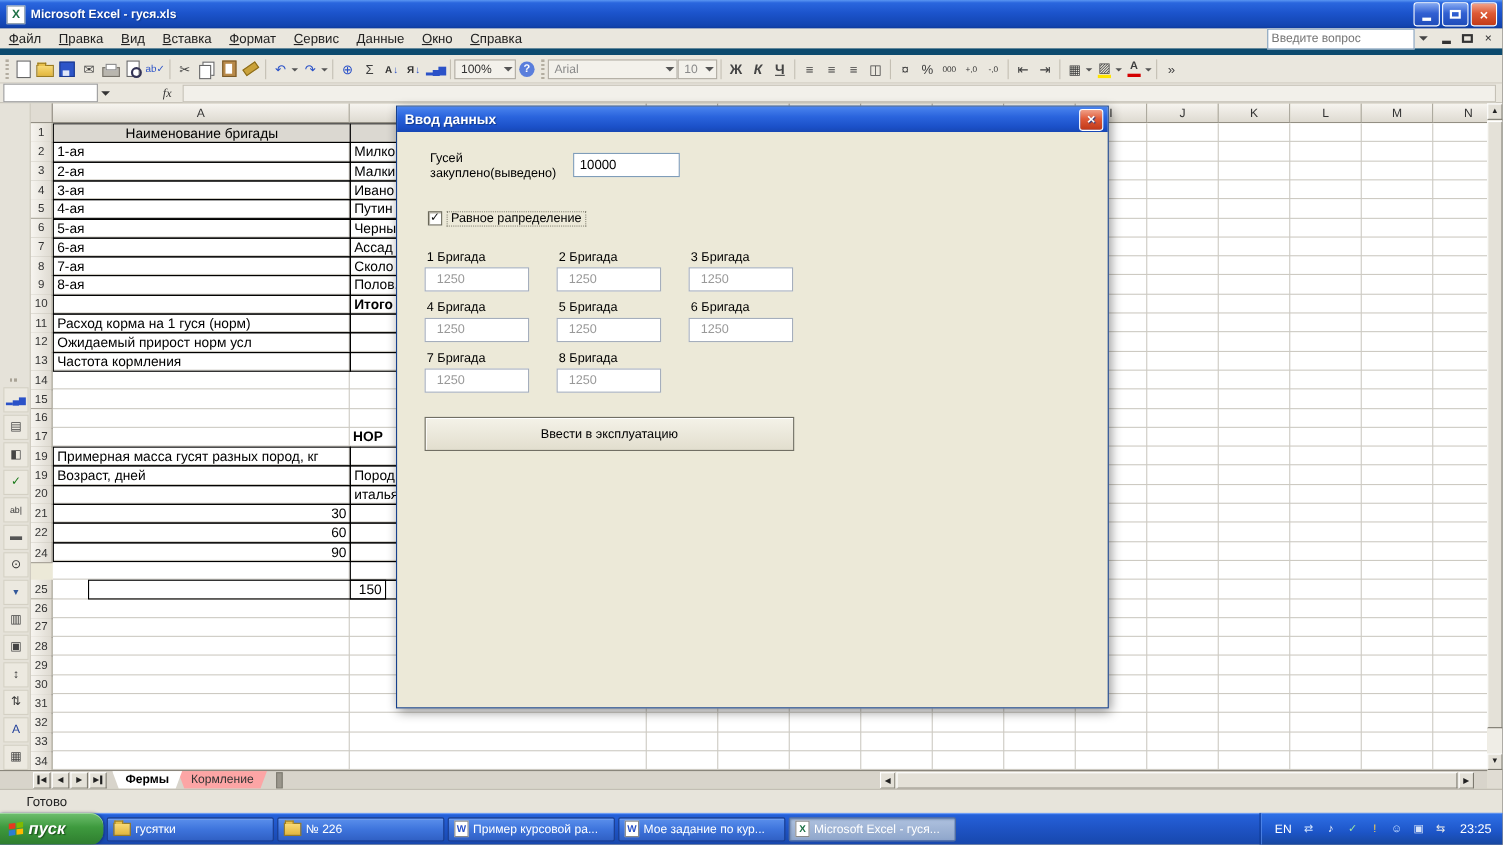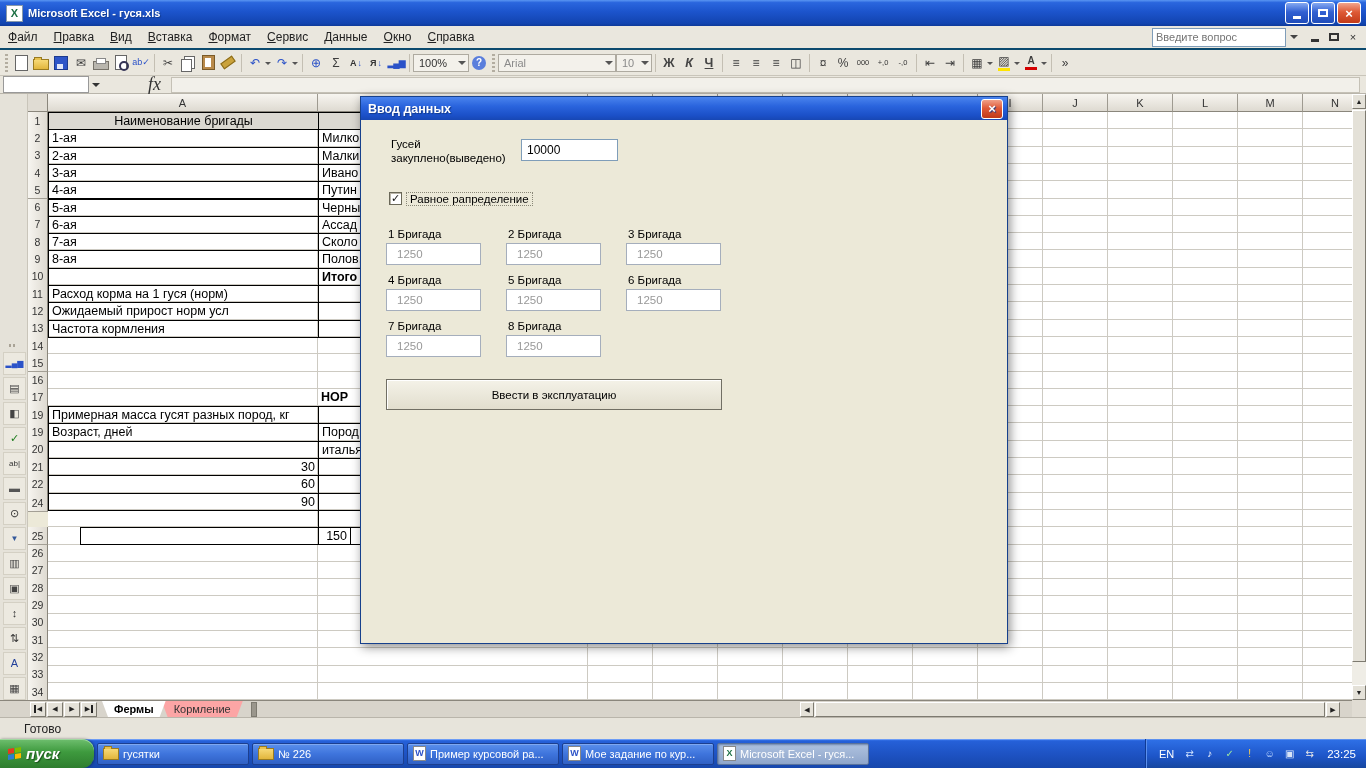--- a/index.html
+++ b/index.html
@@ -11,21 +11,21 @@
   .app-icon{width:15px;height:15px;margin:0 5px 0 6px;background:#fff;border:1px solid #89a;
     display:flex;align-items:center;justify-content:center;font-weight:bold;color:#1e7145;font-size:11px;line-height:1;}
   .title-text{font-weight:bold;font-size:11px;text-shadow:1px 1px 1px #123a8c;}
   .win-btns{margin-left:auto;display:flex;gap:2px;padding-right:5px;}
   .wbtn{width:22px;height:20px;border:1px solid #fff;border-radius:3px;color:#fff;
     background:linear-gradient(180deg,#85a9f2,#3160d2 45%,#1f4cba);display:flex;align-items:center;justify-content:center;}
   .wbtn.close{background:linear-gradient(180deg,#f2a58c,#de5a36 45%,#c23a18);font-weight:bold;font-size:13px;line-height:1;}
   .minbar{width:8px;height:3px;background:#fff;margin-top:9px;}
   .maxsq{width:9px;height:8px;border:2px solid #fff;box-sizing:border-box;width:10px;}
   
-  .menubar{position:absolute;left:0;top:26px;width:1366px;height:24px;background:#EAE7DE;border-bottom:2px solid #0c4a6e;
+  .menubar{position:absolute;left:0;top:26px;width:1366px;height:24px;background:#EAE7DE;border-bottom:6px solid #0c4a6e;
     display:flex;align-items:center;box-sizing:border-box;}
   .menu-item{display:inline-block;padding:3px 8px;font-size:12px;color:#222;}
   .menu-item::first-letter{text-decoration:underline;}
   .question-box{margin-left:auto;display:flex;align-items:center;}
   .question-box input{width:126px;height:17px;border:1px solid #7F9DB9;font-size:11px;padding:0 3px;color:#666;
     font-family:"Liberation Sans",sans-serif;}
   .qb-arrow{width:0;height:0;border:4px solid transparent;border-top-color:#444;margin:4px 8px 0 4px;}
   .doc-btns{display:flex;gap:1px;padding-right:4px;}
   .dbtn{width:18px;height:16px;display:flex;align-items:center;justify-content:center;font-size:11px;color:#333;}
   .dbtn .minbar{background:#333;margin-top:7px;}
@@ -68,21 +68,21 @@
   .ic-paste::after{content:"";position:absolute;left:2px;top:2px;width:6px;height:9px;background:#fff;}
   .ic-brush{width:12px;height:5px;background:#caa23a;border:1px solid #8a6b1c;transform:rotate(-35deg);}
   .colorbar{position:relative;display:flex;flex-direction:column;align-items:center;line-height:1;}
   .colorbar .bar{width:12px;height:3px;margin-top:1px;}
   
   .formulabar{position:absolute;left:0;top:76px;width:1366px;height:18px;background:#EAE7DE;border-bottom:1px solid #b9b5ab;
     display:flex;align-items:center;box-sizing:border-box;}
   .name-box{width:84px;height:15px;background:#fff;border:1px solid #999;margin-left:3px;}
   .nb-arrow{width:13px;height:15px;display:flex;align-items:center;justify-content:center;}
   .nb-arrow i{width:0;height:0;border:4px solid transparent;border-top-color:#333;margin-top:4px;}
-  .fx{font-family:"Liberation Serif",serif;font-style:italic;font-size:18px;color:#333;margin-left:46px;}
+  .fx{font-family:"Liberation Serif",serif;font-style:italic;font-size:11px;color:#333;margin-left:46px;}
   .fb-input{flex:1;height:14px;background:#F2F0EA;border:1px solid #c5c1b6;margin:0 6px 0 10px;}
   
   .dock{position:absolute;left:0;top:94px;width:28px;height:606px;background:#E5E2D9;border-right:1px solid #c9c5ba;box-sizing:border-box;}
   .dock-grip{position:absolute;left:9px;top:250px;width:8px;height:3px;background:repeating-linear-gradient(90deg,#a9a396 0 2px,transparent 2px 4px);}
   #dock-icons{position:absolute;left:3px;top:258px;display:flex;flex-direction:column;gap:2px;}
   .dicon{width:21px;height:21px;background:#ECE9E0;border:1px solid #d4d0c4;display:flex;align-items:center;justify-content:center;
     font-size:11px;line-height:1;}
   .dicon.sm{font-size:8px;}
   .corner-box{position:absolute;left:28px;top:94px;width:20px;height:18px;background:#E0DCD3;
     border-right:1px solid #8a867c;border-bottom:1px solid #8a867c;box-sizing:border-box;}

